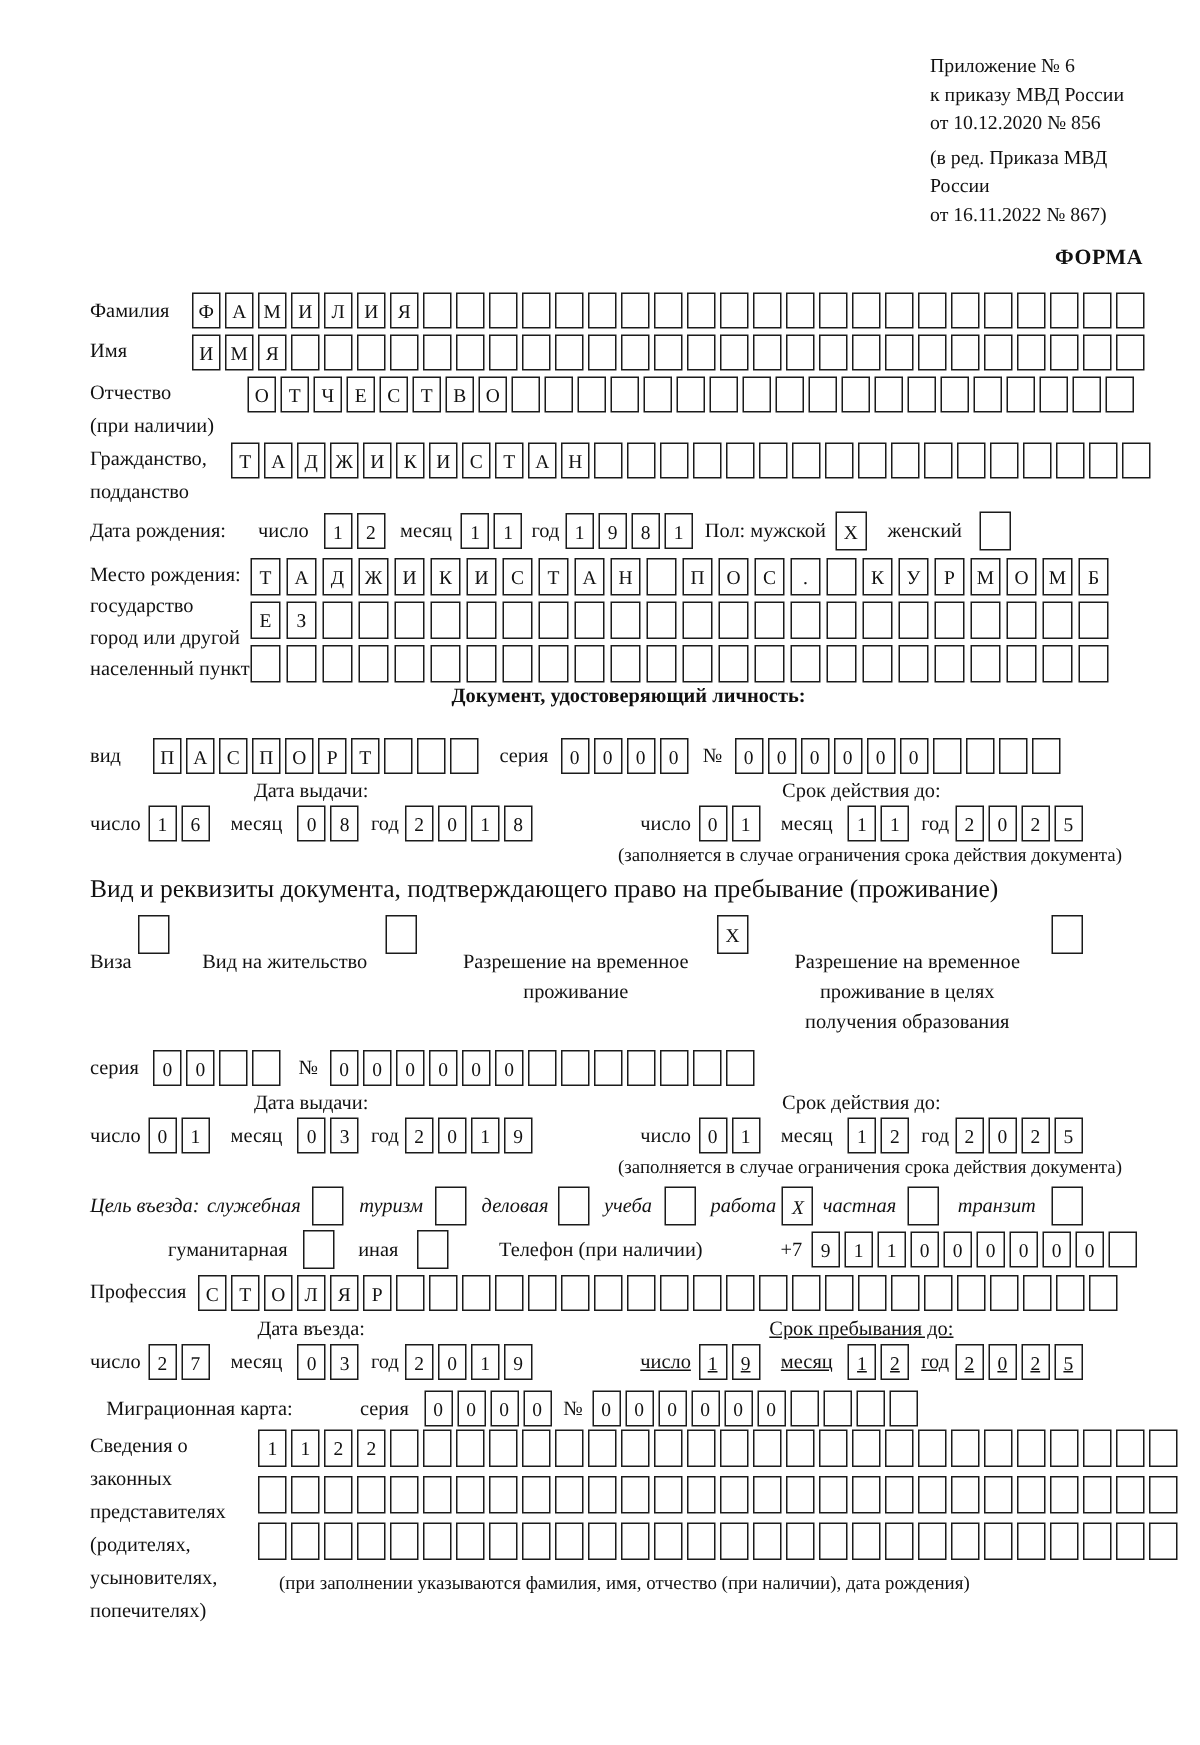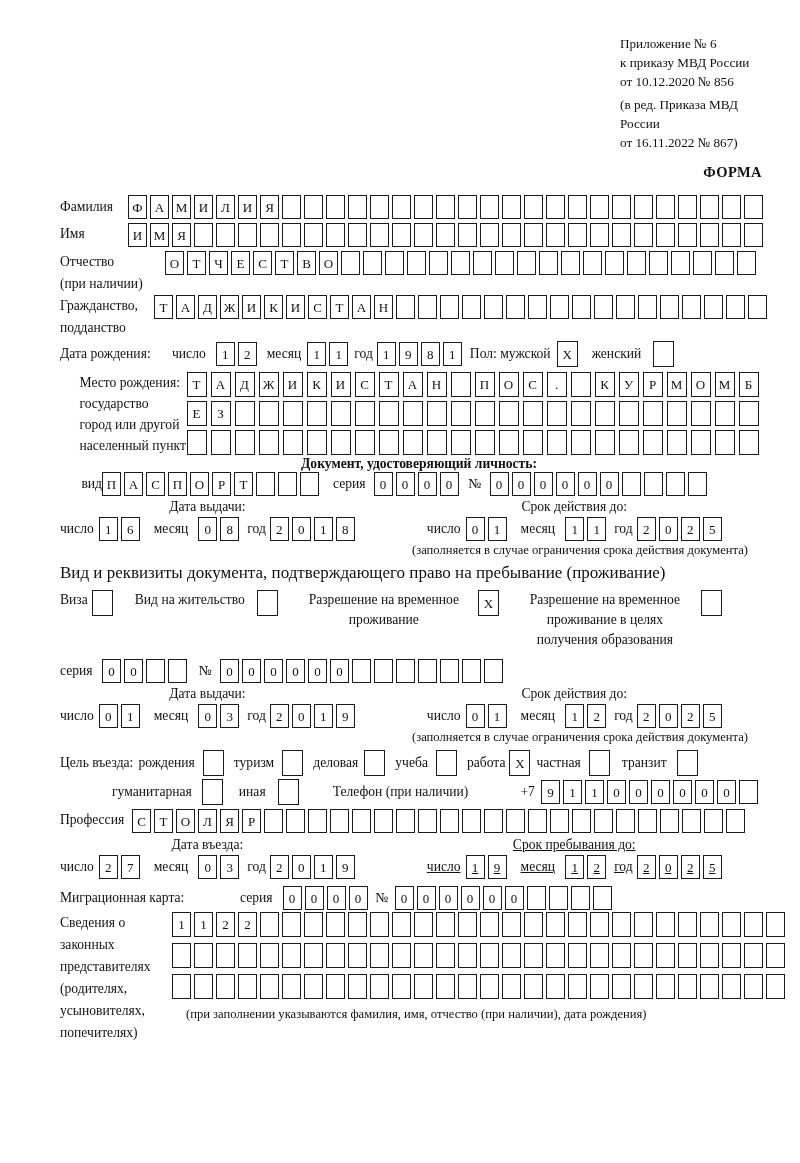--- a/index.html
+++ b/index.html
@@ -39,21 +39,21 @@
   .datepair{display:flex;align-items:flex-start;}
   .dategrp{flex:none;}
   .dcap{text-align:center;font-size:13.6px;line-height:18px;}
   .dline{display:flex;align-items:center;margin-top:1px;}
   .note{font-size:12.6px;text-align:right;padding-right:30px;margin-top:2px;}
 
   .para{font-size:17px;line-height:26px;}
 
   .cbrow{display:flex;align-items:flex-start;margin-top:4px;}
   .cbitem{display:flex;align-items:flex-start;}
-  .cbl{font-size:13.6px;line-height:20px;}
+  .cbl{font-size:13.6px;line-height:20px;margin-top:21px;}
   .cbl.ctr{text-align:center;}
 
   .legalnote{font-size:12.6px;margin-top:8px;padding-left:14px;}
 
   
 </style>
 </head>
 <body>
 
 <div class="page">
@@ -236,21 +236,21 @@
     <span class="ilabel" style="margin-left:8px;">Пол: мужской</span>
     <span class="cells cb" style="margin-left:6px;">
         <span class="cell">X</span>
       </span>
     <span class="ilabel" style="margin-left:14px;">женский</span>
     <span class="cells cb" style="margin-left:12px;">
         <span class="cell"></span>
       </span>
   </div>
 
-  <div class="frow" style="margin-top:5px;justify-content:center;">
+  <div class="frow" style="margin-top:5px;">
     <div class="lblcol" style="width:107px;">
       <div style="line-height:21px;">Место рождения:</div>
       <div style="line-height:21px;">государство</div>
       <div style="line-height:21px;">город или другой</div>
       <div style="line-height:21px;">населенный пункт</div>
     </div>
     <div class="cellcol">
       <div class="cells bp" style="gap:4px;">
           <span class="cell">Т</span>
           <span class="cell">А</span>
@@ -327,21 +327,21 @@
           <span class="cell"></span>
           <span class="cell"></span>
           <span class="cell"></span>
           <span class="cell"></span>
         </div>
     </div>
   </div>
 
   <div style="text-align:center;font-weight:bold;font-size:13.6px;margin-top:0px;">Документ, удостоверяющий личность:</div>
 
-  <div class="inline" style="margin-top:0;text-align:right;">
+  <div class="inline" style="margin-top:20px;">
     <span class="ilabel" style="width:42px;">вид</span>
     <span class="cells">
         <span class="cell">П</span>
         <span class="cell">А</span>
         <span class="cell">С</span>
         <span class="cell">П</span>
         <span class="cell">О</span>
         <span class="cell">Р</span>
         <span class="cell">Т</span>
         <span class="cell"></span>
@@ -523,23 +523,23 @@
             <span class="cell">2</span>
             <span class="cell">0</span>
             <span class="cell">2</span>
             <span class="cell">5</span>
           </span>
       </div>
     </div>
   </div>
   <div class="note">(заполняется в случае ограничения срока действия документа)</div>
 
-  <div class="inline" style="margin-top:5px;">
+  <div class="inline" style="margin-top:5px;font-style:italic;">
     <span class="ilabel">Цель въезда:</span>
-    <span class="ilabel" style="margin-left:5px;">рождения</span>
+    <span class="ilabel" style="margin-left:5px;">служебная</span>
     <span class="cells cb" style="margin-left:8px;">
         <span class="cell"></span>
       </span>
     <span class="ilabel" style="margin-left:10px;">туризм</span>
     <span class="cells cb" style="margin-left:8px;">
         <span class="cell"></span>
       </span>
     <span class="ilabel" style="margin-left:10px;">деловая</span>
     <span class="cells cb" style="margin-left:6px;">
         <span class="cell"></span>
@@ -662,21 +662,21 @@
             <span class="cell">2</span>
             <span class="cell">0</span>
             <span class="cell">2</span>
             <span class="cell">5</span>
           </span>
       </div>
     </div>
   </div>
 
   <div class="inline" style="margin-top:7px;">
-    <span class="ilabel" style="width:146px;">Миграционная карта:</span>
+    <span class="ilabel" style="width:146px;text-align:center;">Миграционная карта:</span>
     <span class="ilabel" style="margin-left:34px;">серия</span>
     <span class="cells" style="margin-left:10px;">
         <span class="cell">0</span>
         <span class="cell">0</span>
         <span class="cell">0</span>
         <span class="cell">0</span>
       </span>
     <span class="ilabel" style="margin-left:8px;">№</span>
     <span class="cells" style="margin-left:6px;">
         <span class="cell">0</span>

